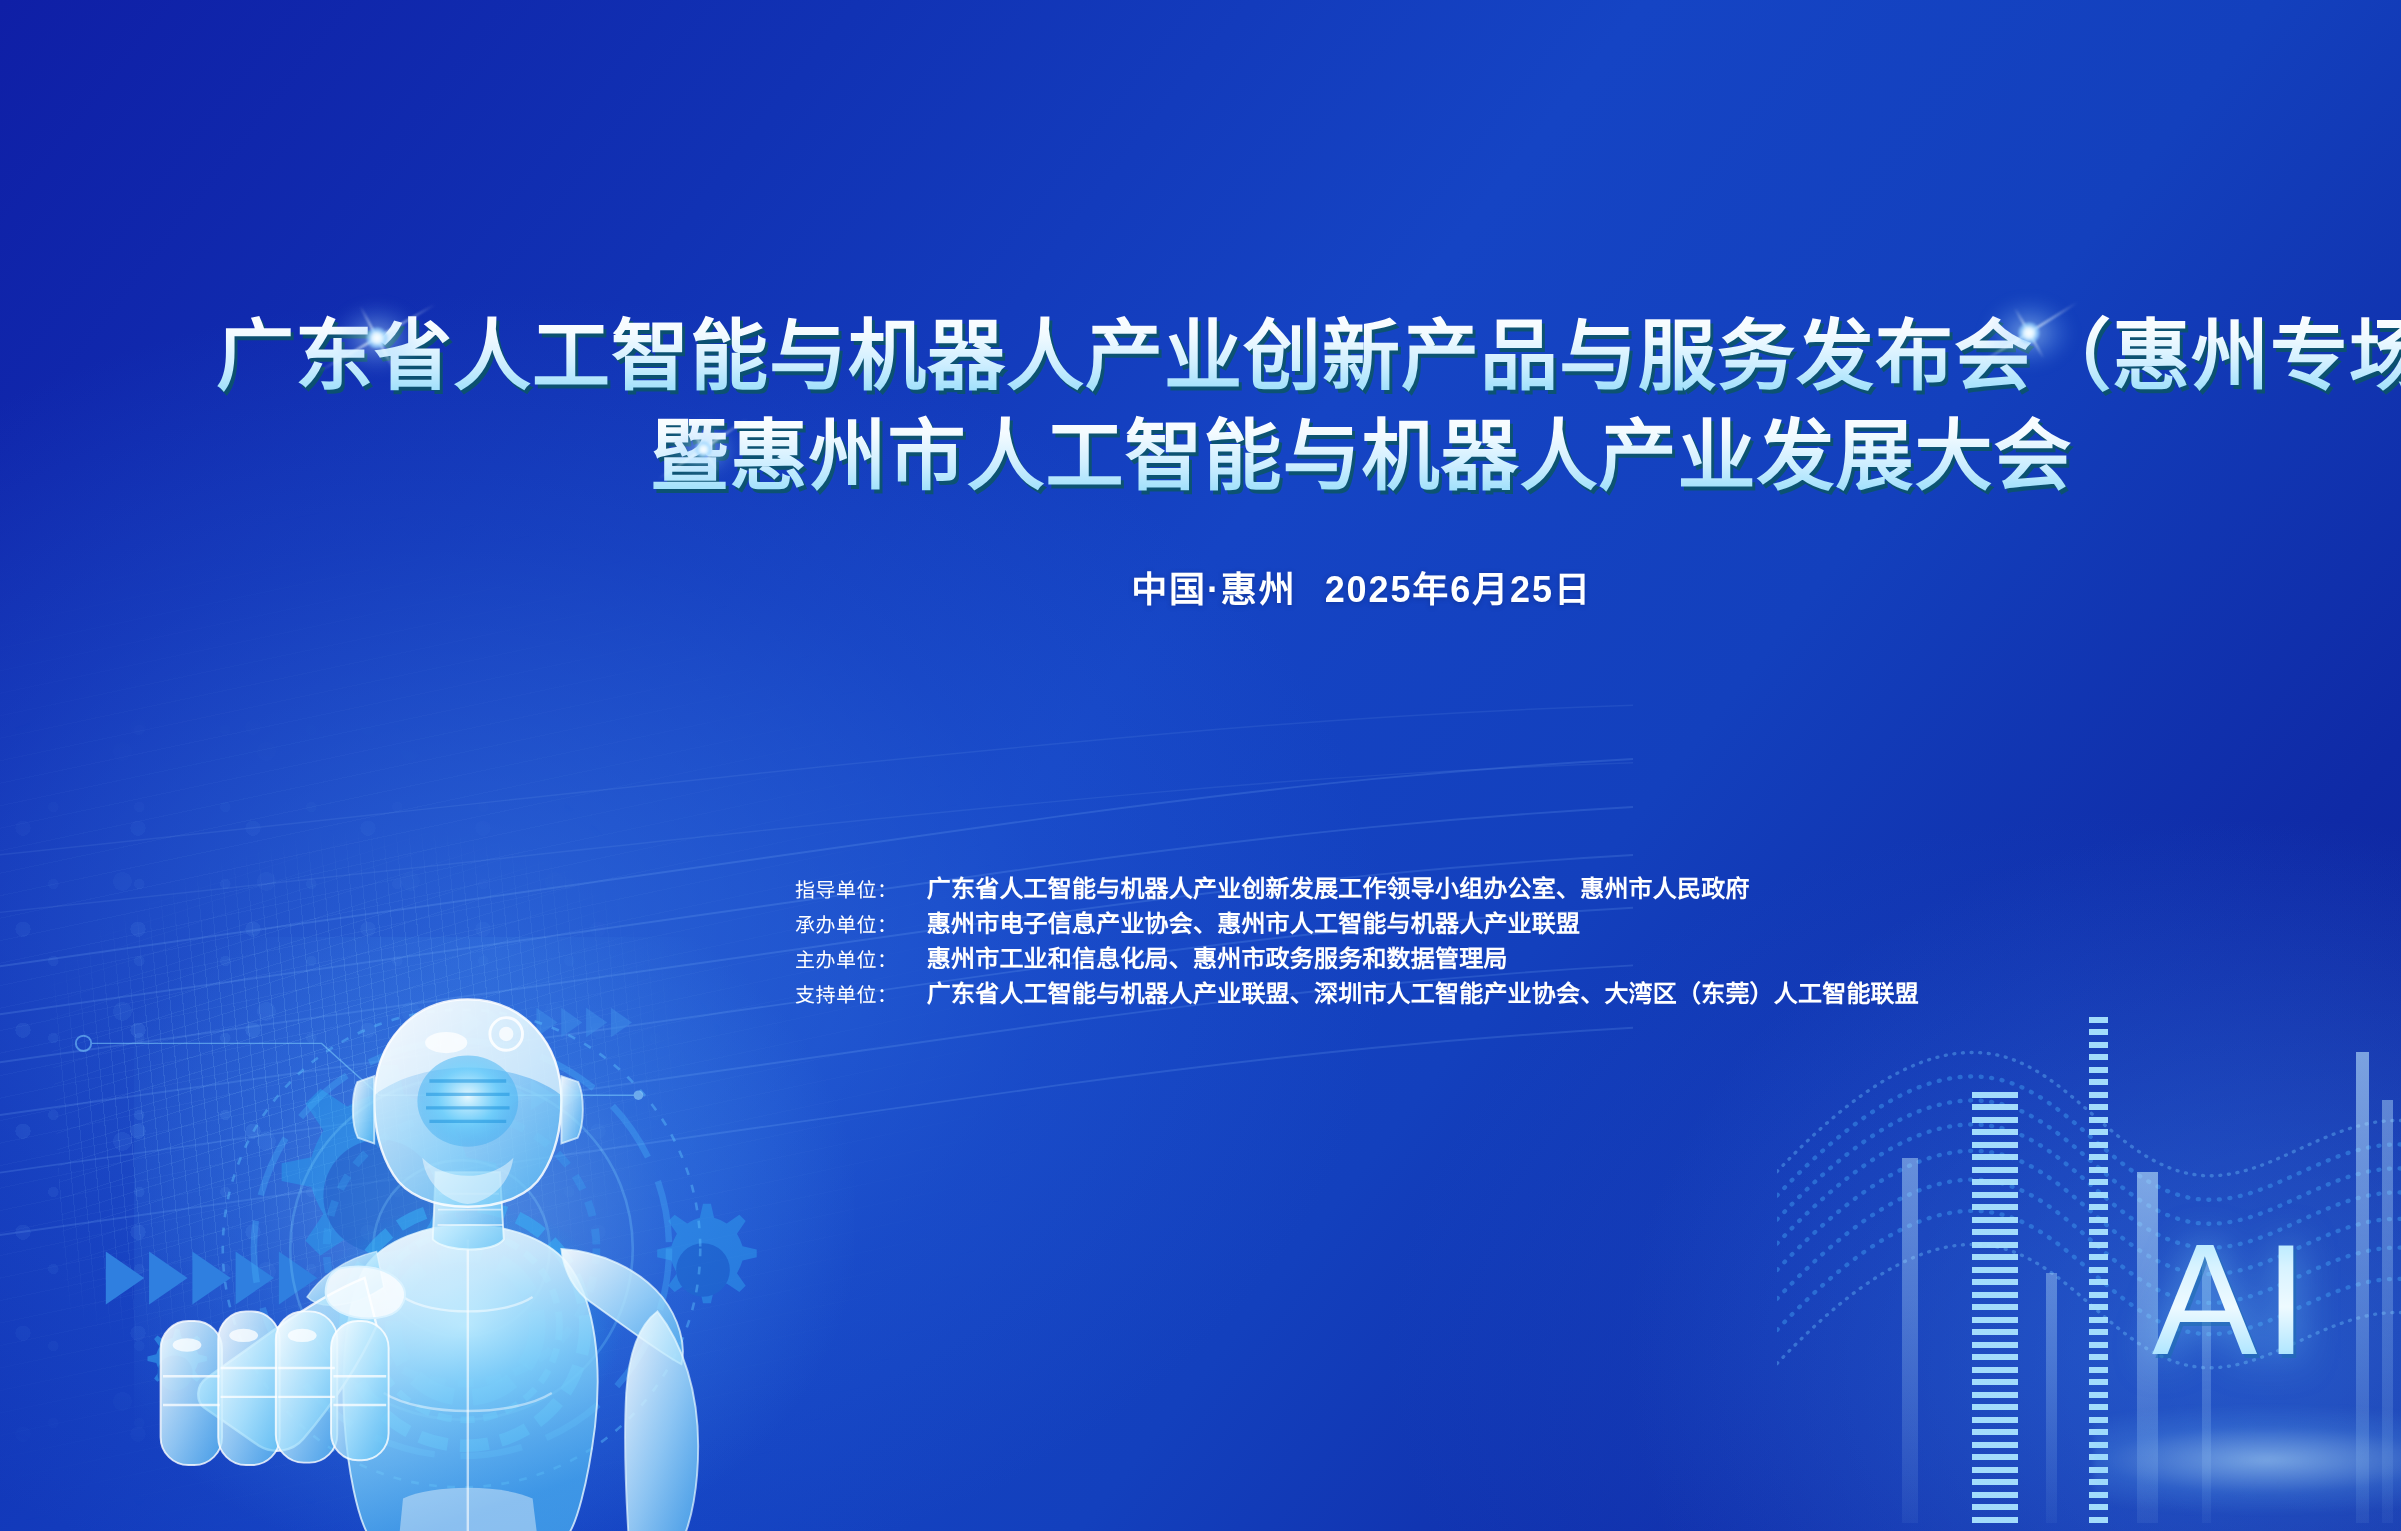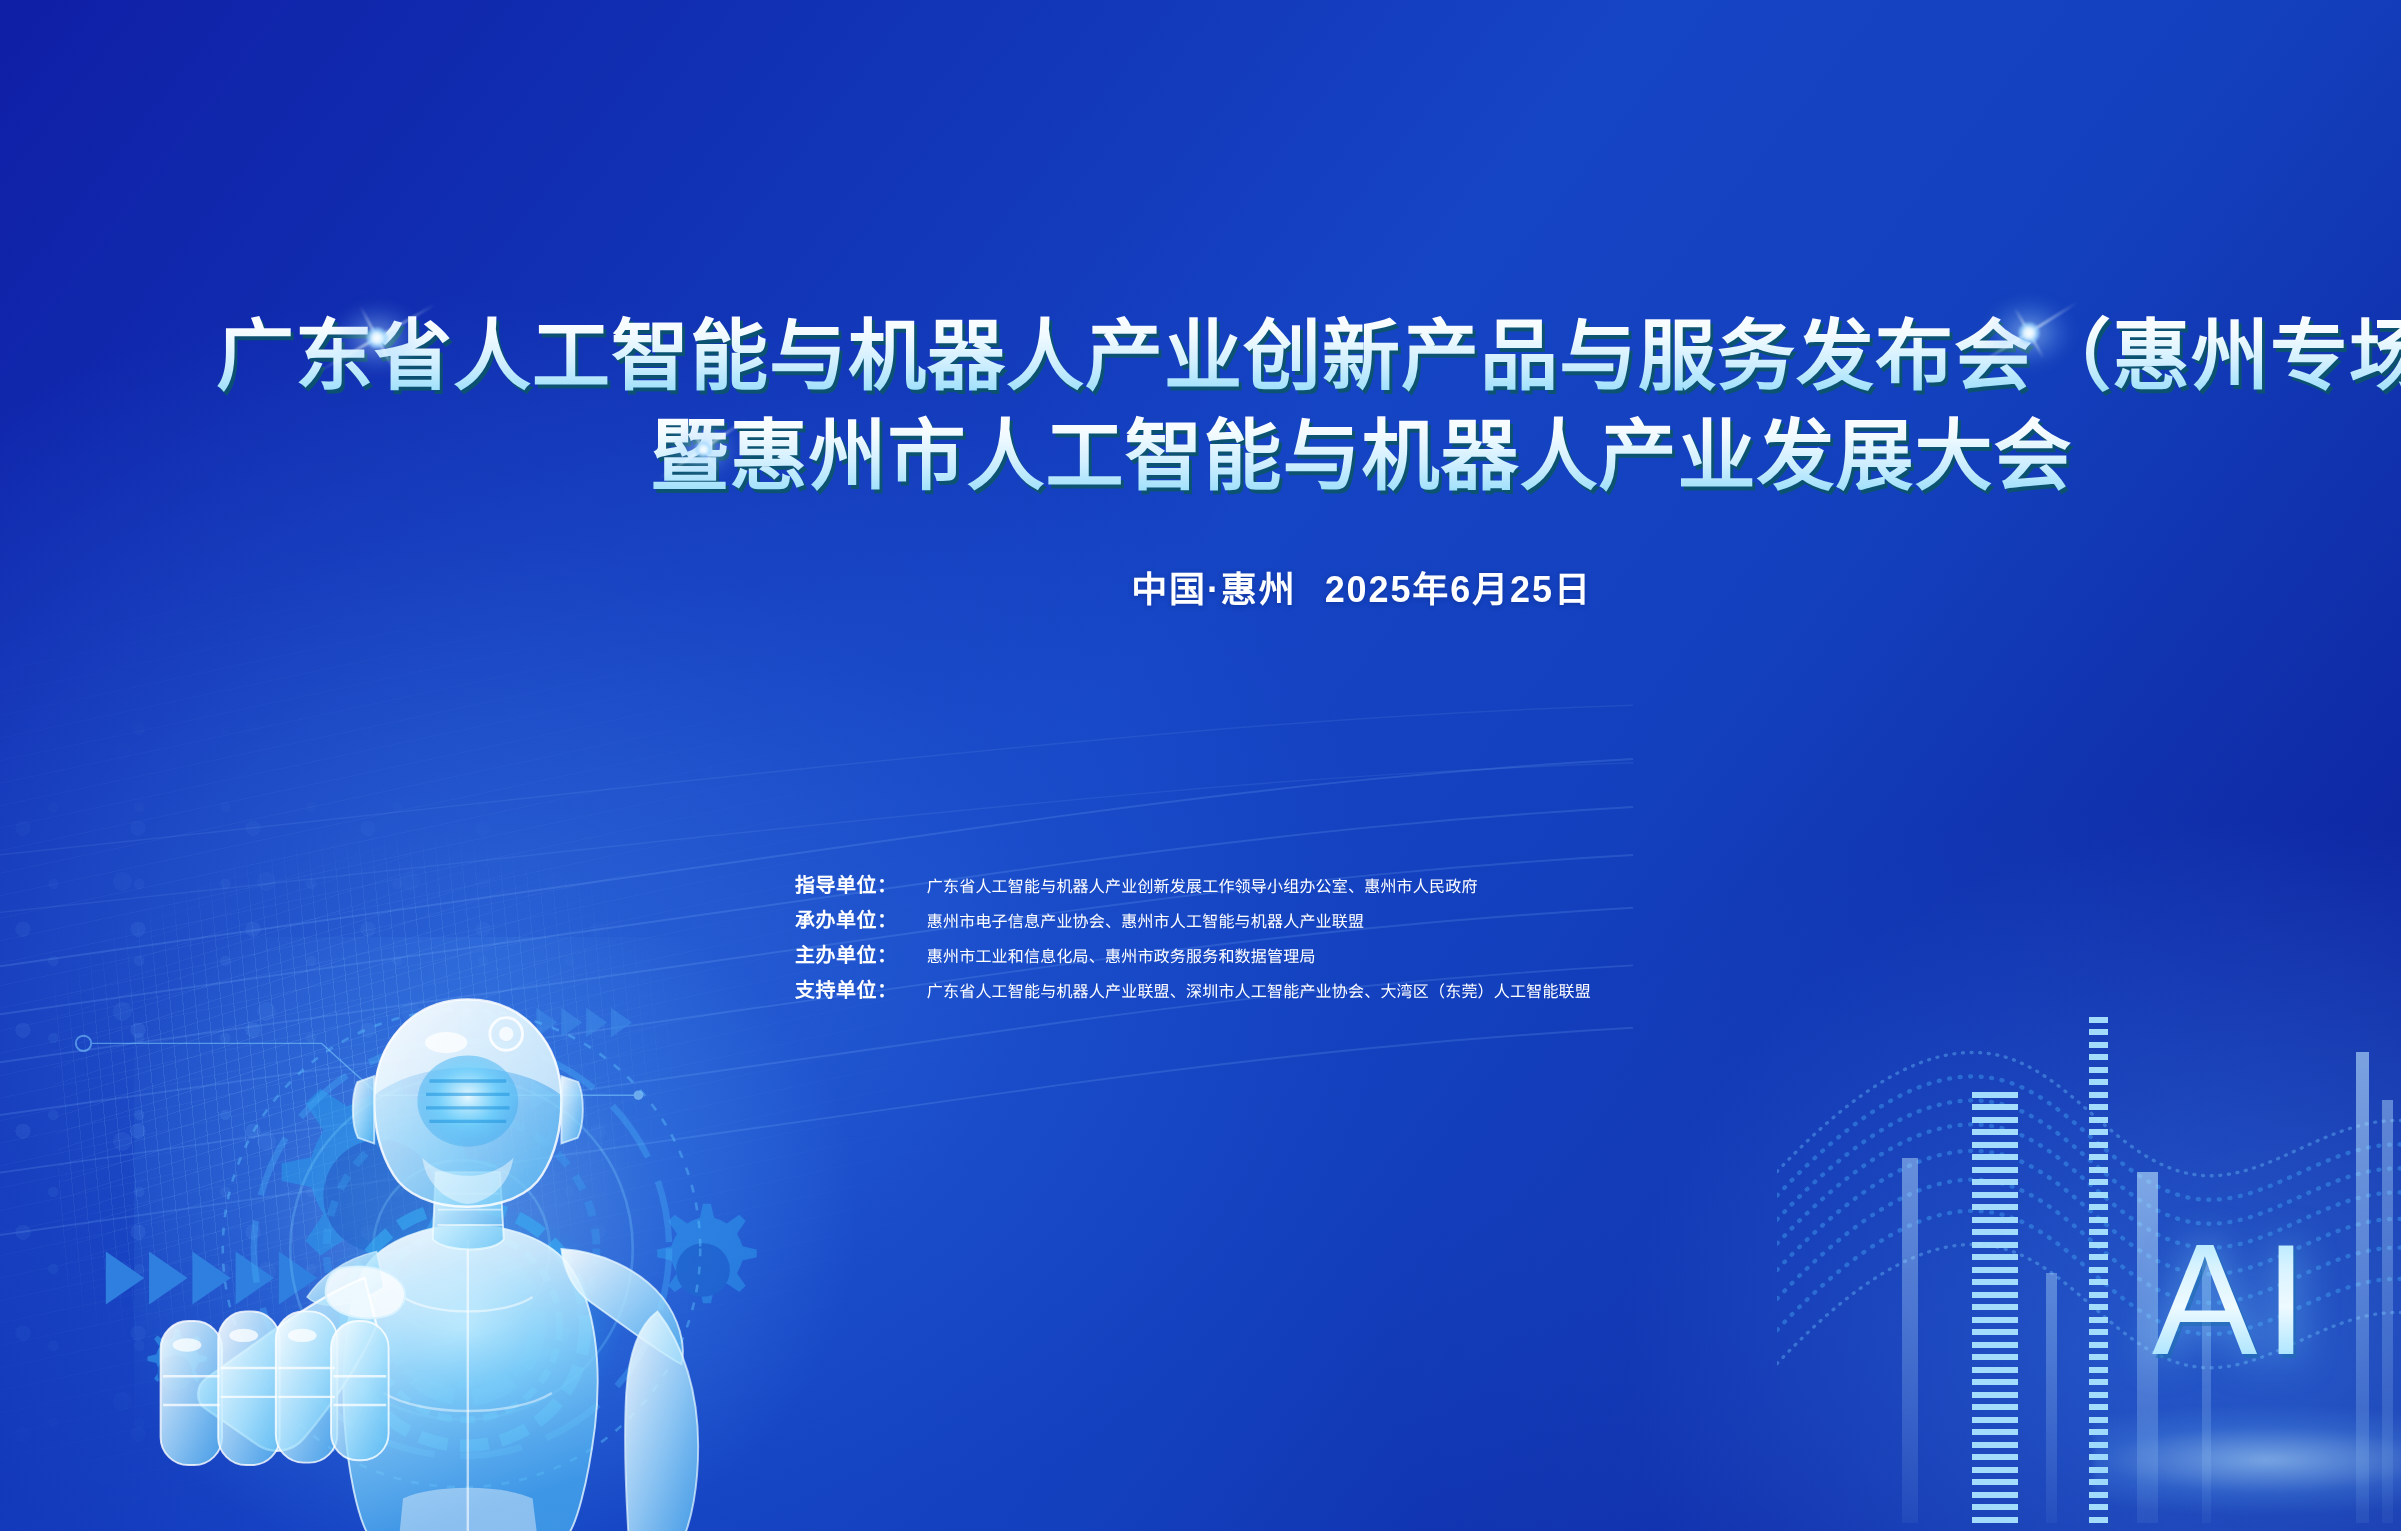--- a/index.html
+++ b/index.html
@@ -88,24 +88,24 @@
     color:#ffffff;font-size:36px;font-weight:bold;letter-spacing:1.9px;
     text-shadow:0 1px 4.8px rgba(0,30,90,.35);
   }
   .subtitle .gap{display:inline-block;width:28px;}
 
   
   .orgs{position:absolute;left:795px;top:869px;}
   .org-row{display:flex;align-items:baseline;height:35px;}
   .org-label{
     width:126px;text-align:left;flex:0 0 126px;
-    color:#ffffff;font-size:20px;font-weight:bold;letter-spacing:0.5px;white-space:nowrap;
+    color:#ffffff;font-size:20px;font-weight:normal;letter-spacing:0.5px;white-space:nowrap;
   }
   .org-value{
-    color:#ffffff;font-size:16px;font-weight:normal;letter-spacing:0.2px;white-space:nowrap;
+    color:#ffffff;font-size:24px;font-weight:bold;letter-spacing:0.2px;white-space:nowrap;
     margin-left:5.8px;
   }
 
   
   .bars{position:absolute;left:1902px;top:932px;width:821px;height:591px;}
   .bar{position:absolute;bottom:0;}
   .bar.solid{background:linear-gradient(to top,rgba(180,225,255,.10),rgba(190,230,255,.85));}
   .bar.dashed{
     background-image:repeating-linear-gradient(to top, rgba(170,228,255,.95) 0 6.2px, rgba(0,0,0,0) 6.2px 12.5px);
   }

